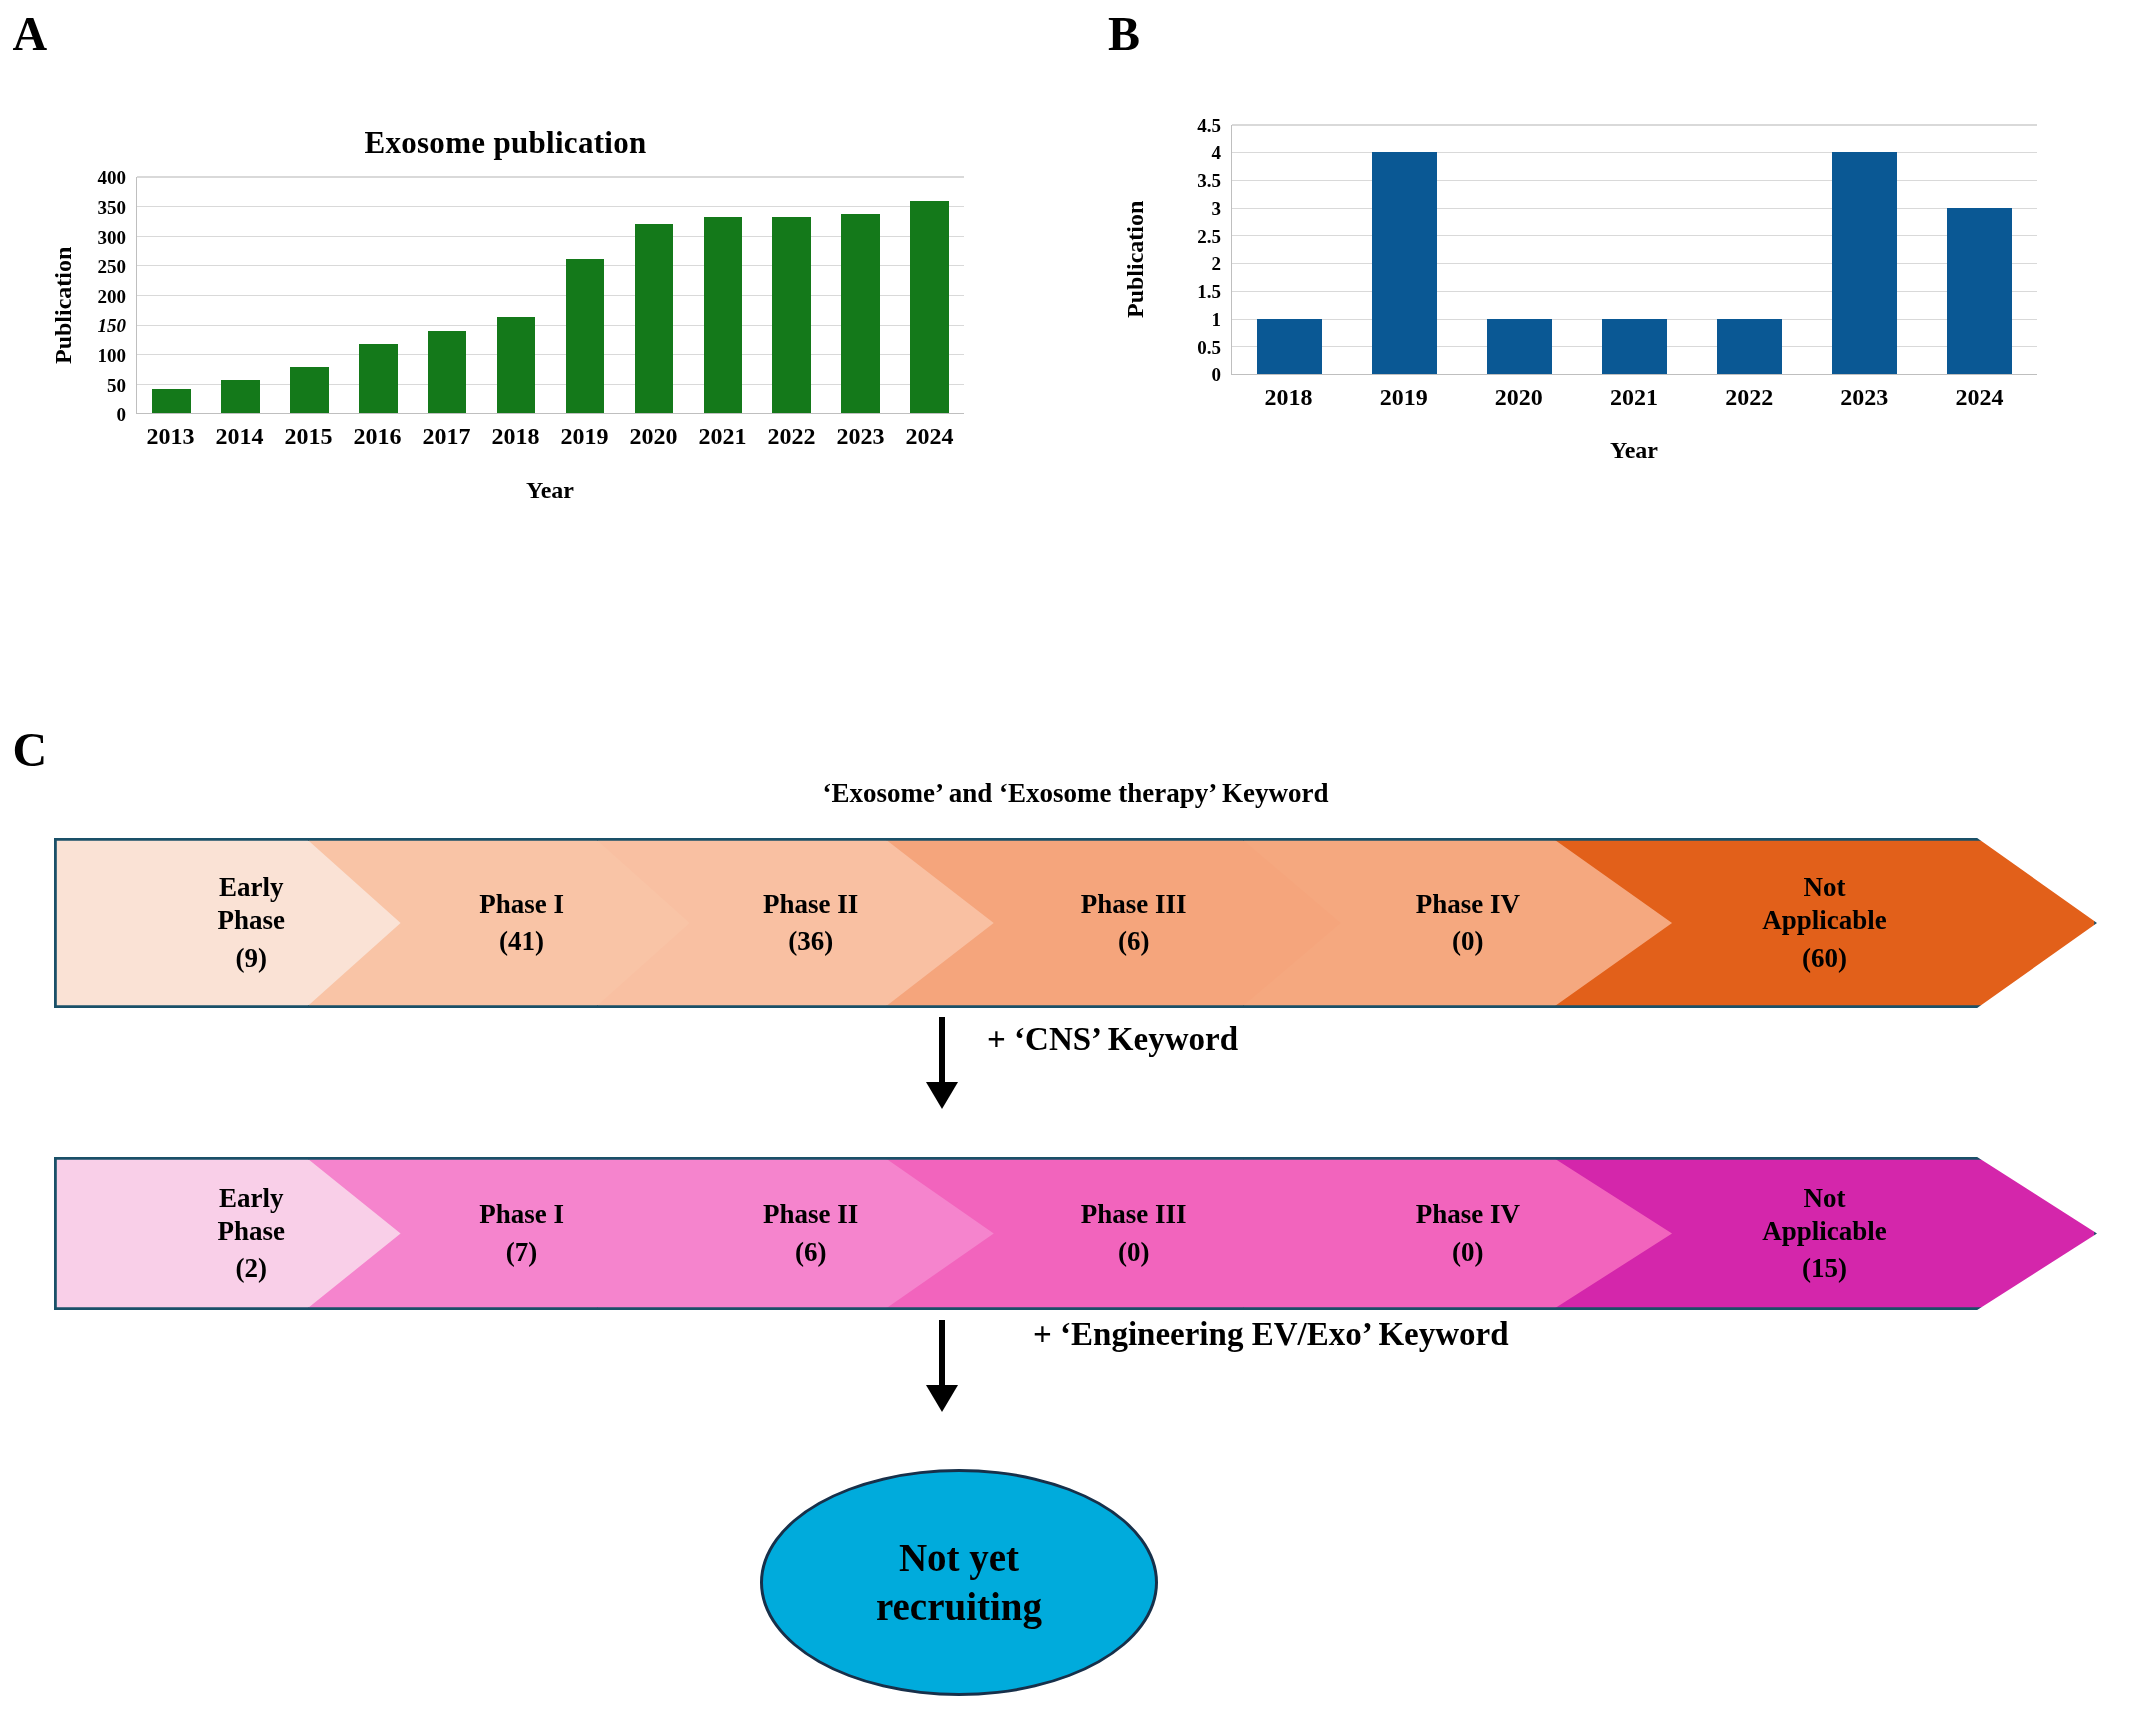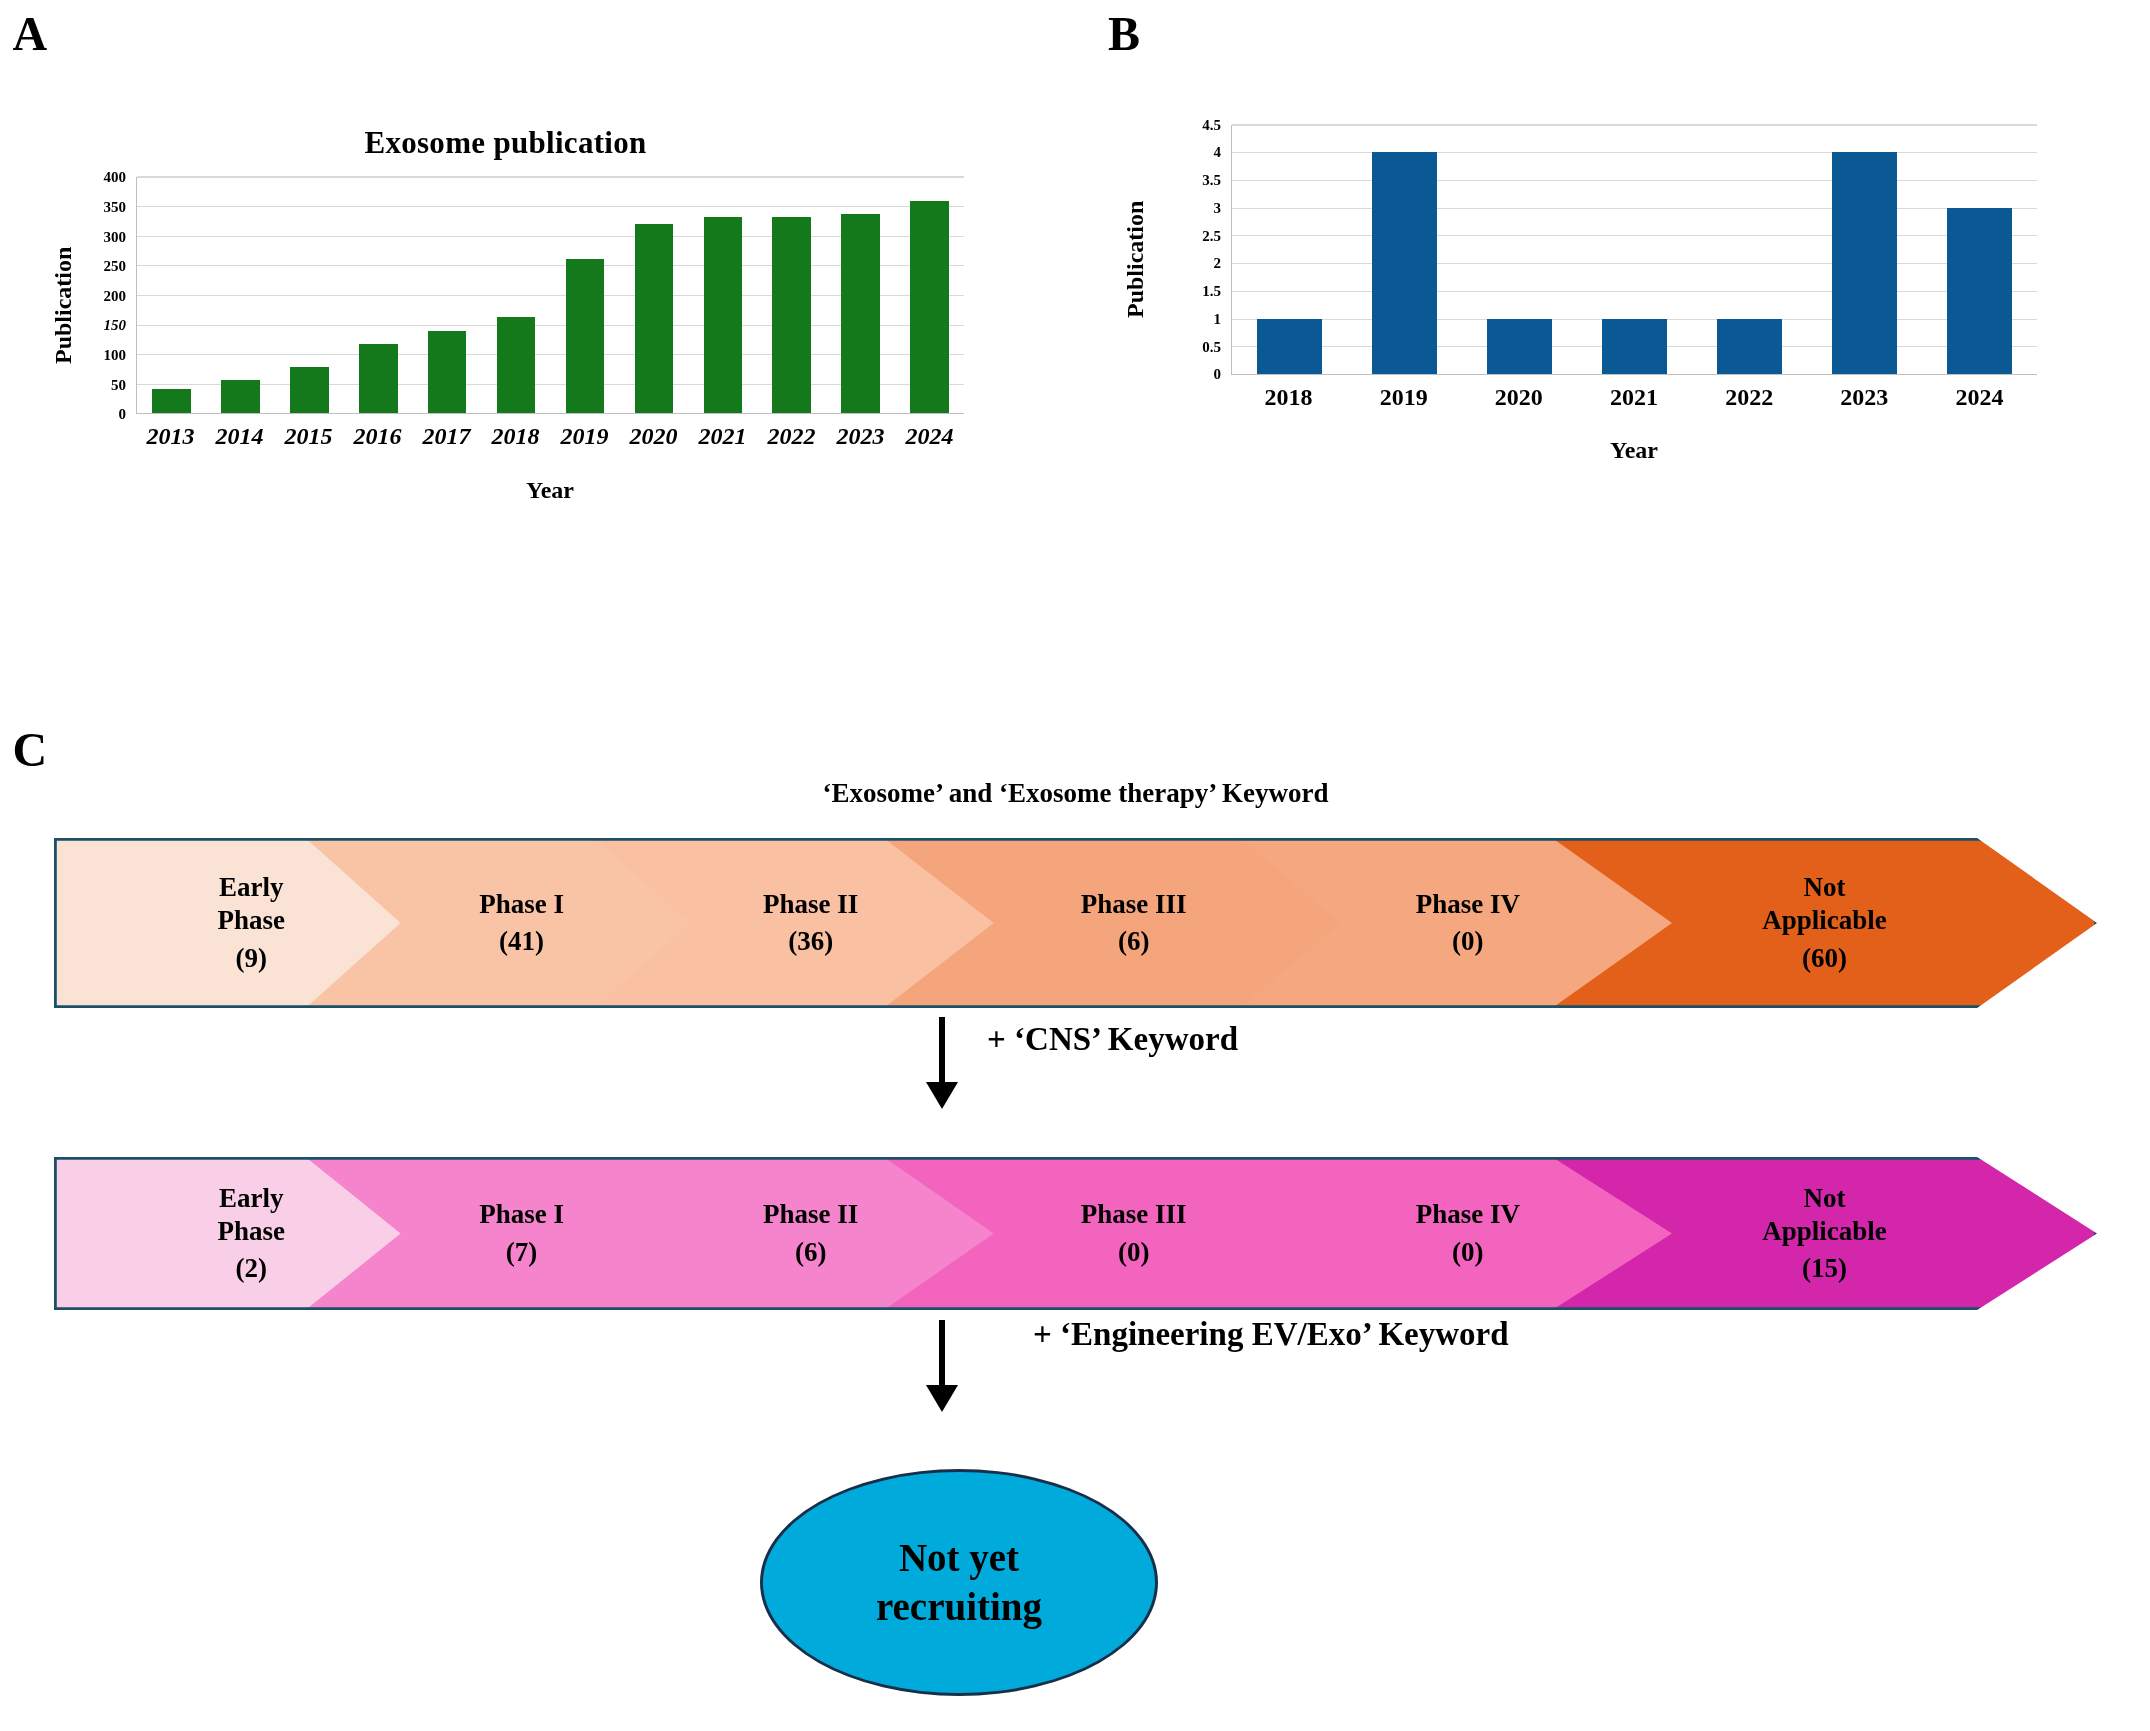--- a/index.html
+++ b/index.html
@@ -20,21 +20,21 @@
     font-weight:bold;font-size:31px;letter-spacing:0.3px;
   }
   .plot{
     position:absolute;background:#fff;
     border-left:1.7px solid #bfbfbf;border-bottom:1.7px solid #bfbfbf;
     box-sizing:border-box;
   }
   .gridline{position:absolute;left:0;right:0;height:1.1px;background:#d9d9d9;}
   .ytick{
     position:absolute;right:0;text-align:right;
-    font-weight:bold;font-size:15px;line-height:1;
+    font-weight:bold;font-size:19px;line-height:1;
     transform:translateY(-50%);white-space:nowrap;
   }
   .bars{position:absolute;left:0;right:0;bottom:0;top:0;display:flex;align-items:flex-end;}
   .barcell{flex:1 1 0;height:100%;display:flex;align-items:flex-end;justify-content:center;}
   .bar{width:56%;}
   .xticks{position:absolute;left:0;right:0;display:flex;}
   .xtickcell{flex:1 1 0;text-align:center;font-weight:bold;font-size:24px;}
   .axis-title-x{
     position:absolute;left:0;right:0;text-align:center;
     font-weight:bold;font-size:24px;
@@ -141,21 +141,21 @@
   <div class="axis-title-x" style="top: 352px; left: 113px; width: 828px; right: auto;">Year</div>
 <div class="ytick" style="top: 289px; left: 0px; width: 103px;">0</div>
     <div class="ytick" style="top: 260px; left: 0px; width: 103px;">50</div>
     <div class="ytick" style="top: 230px; left: 0px; width: 103px;">100</div>
     <div class="ytick" style="top: 200px; left: 0px; width: 103px; font-style: italic;">150</div>
     <div class="ytick" style="top: 171px; left: 0px; width: 103px;">200</div>
     <div class="ytick" style="top: 141px; left: 0px; width: 103px;">250</div>
     <div class="ytick" style="top: 112px; left: 0px; width: 103px;">300</div>
     <div class="ytick" style="top: 82px; left: 0px; width: 103px;">350</div>
     <div class="ytick" style="top: 52px; left: 0px; width: 103px;">400</div>
-    <div class="xticks" style="left: 113px; width: 828px; right: auto; top: 298px; font-style: italic;">
+    <div class="xticks" style="left: 113px; width: 828px; right: auto; top: 298px;">
       <div class="xtickcell">2013</div>
       <div class="xtickcell">2014</div>
       <div class="xtickcell">2015</div>
       <div class="xtickcell">2016</div>
       <div class="xtickcell">2017</div>
       <div class="xtickcell">2018</div>
       <div class="xtickcell">2019</div>
       <div class="xtickcell">2020</div>
       <div class="xtickcell">2021</div>
       <div class="xtickcell">2022</div>

